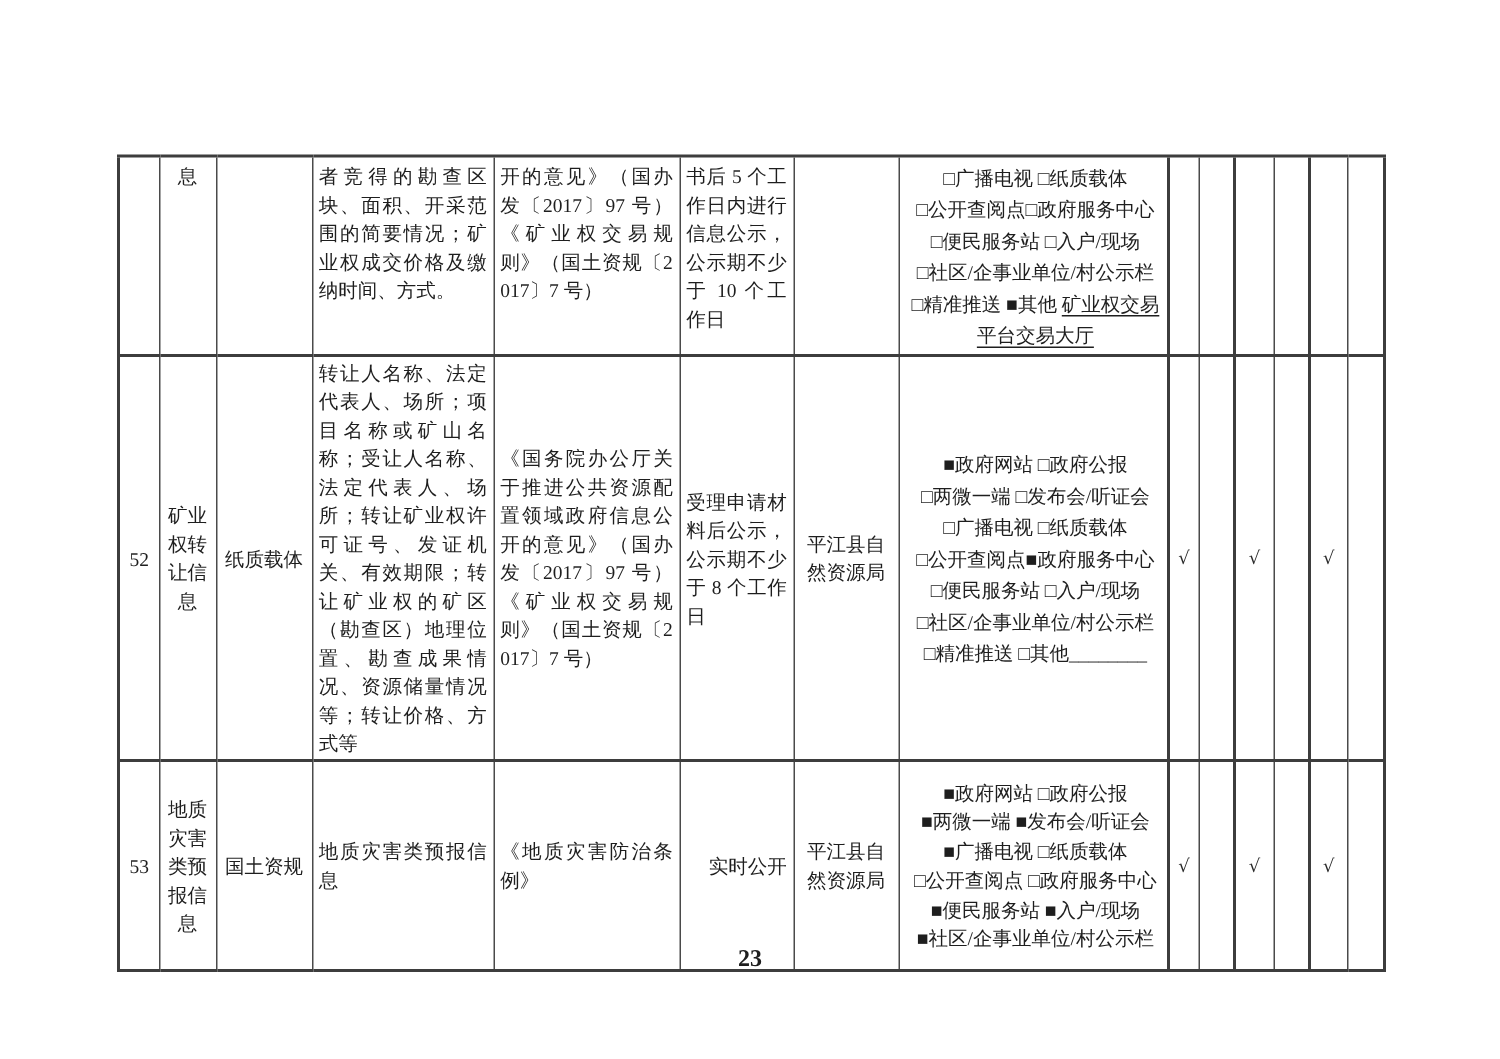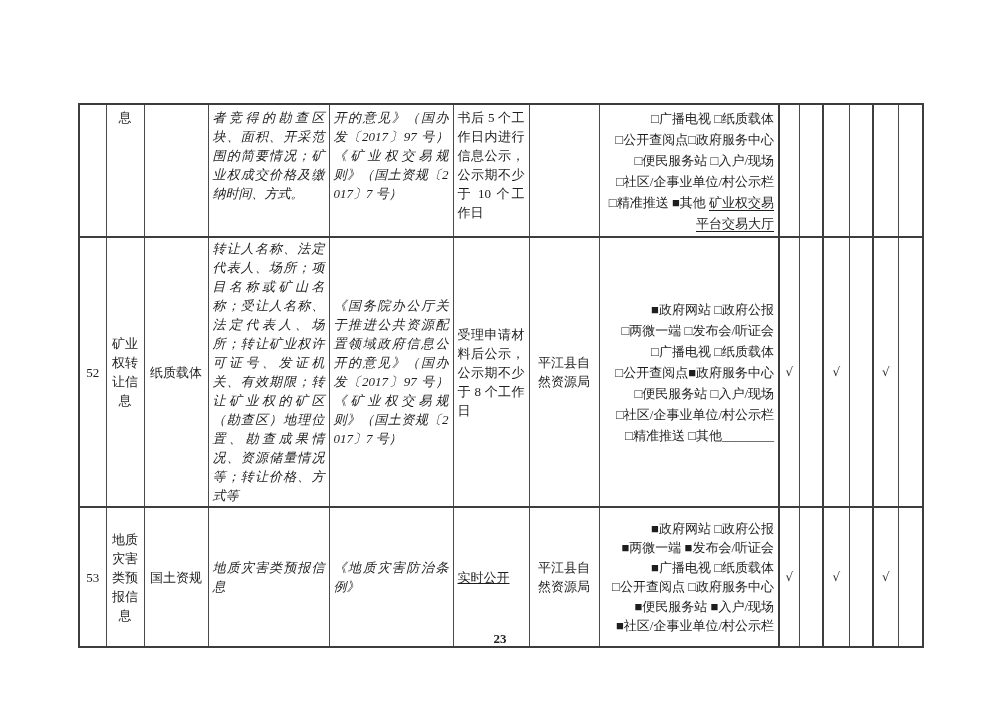--- a/index.html
+++ b/index.html
@@ -27,33 +27,33 @@
     padding:1px 4px;
     vertical-align:middle;
     text-align:center;
     overflow:hidden;
     word-break:break-all;
   }
   tr.r0{height:125px;}
   tr.r1{height:231px;}
   tr.r2{height:140px;}
   tr.r0 td{vertical-align:top;padding-top:3px;}
-  td.content, td.basis{text-align:justify;font-style:italic;}
+  td.content, td.basis{text-align:justify;}
   td.timing{text-align:justify;margin-top:40px;}
-  tr.r2 td.timing{text-align:left;text-decoration:underline;}
-  td.channels{text-align:right;padding:2px 4px 2px 7px;}
+  tr.r2 td.timing{text-align:right;}
+  td.channels{text-align:center;padding:2px 4px 2px 7px;}
   .ch-wrap div{line-height:21px;}
   tr.r2 .ch-wrap div{line-height:19.5px;}
   .u{text-decoration:underline;text-underline-offset:3px;}
   td.mark{font-size:12px;color:#2a2a2a;padding:0;font-family:"DejaVu Sans",sans-serif;}
   td.grp{border-left-width:2px;border-left-color:#3d3d3d;}
   .page-number{
     position:absolute;left:0;right:0;top:631px;
     text-align:center;
-    font-size:13px;font-weight:bold;
+    font-size:16px;font-weight:bold;
     font-family:"Liberation Serif","DejaVu Serif",serif;
   }
 </style>
 </head>
 <body>
 
 <div class="page">
   <table class="doc-table">
     <colgroup>
       <col style="width:27px">

